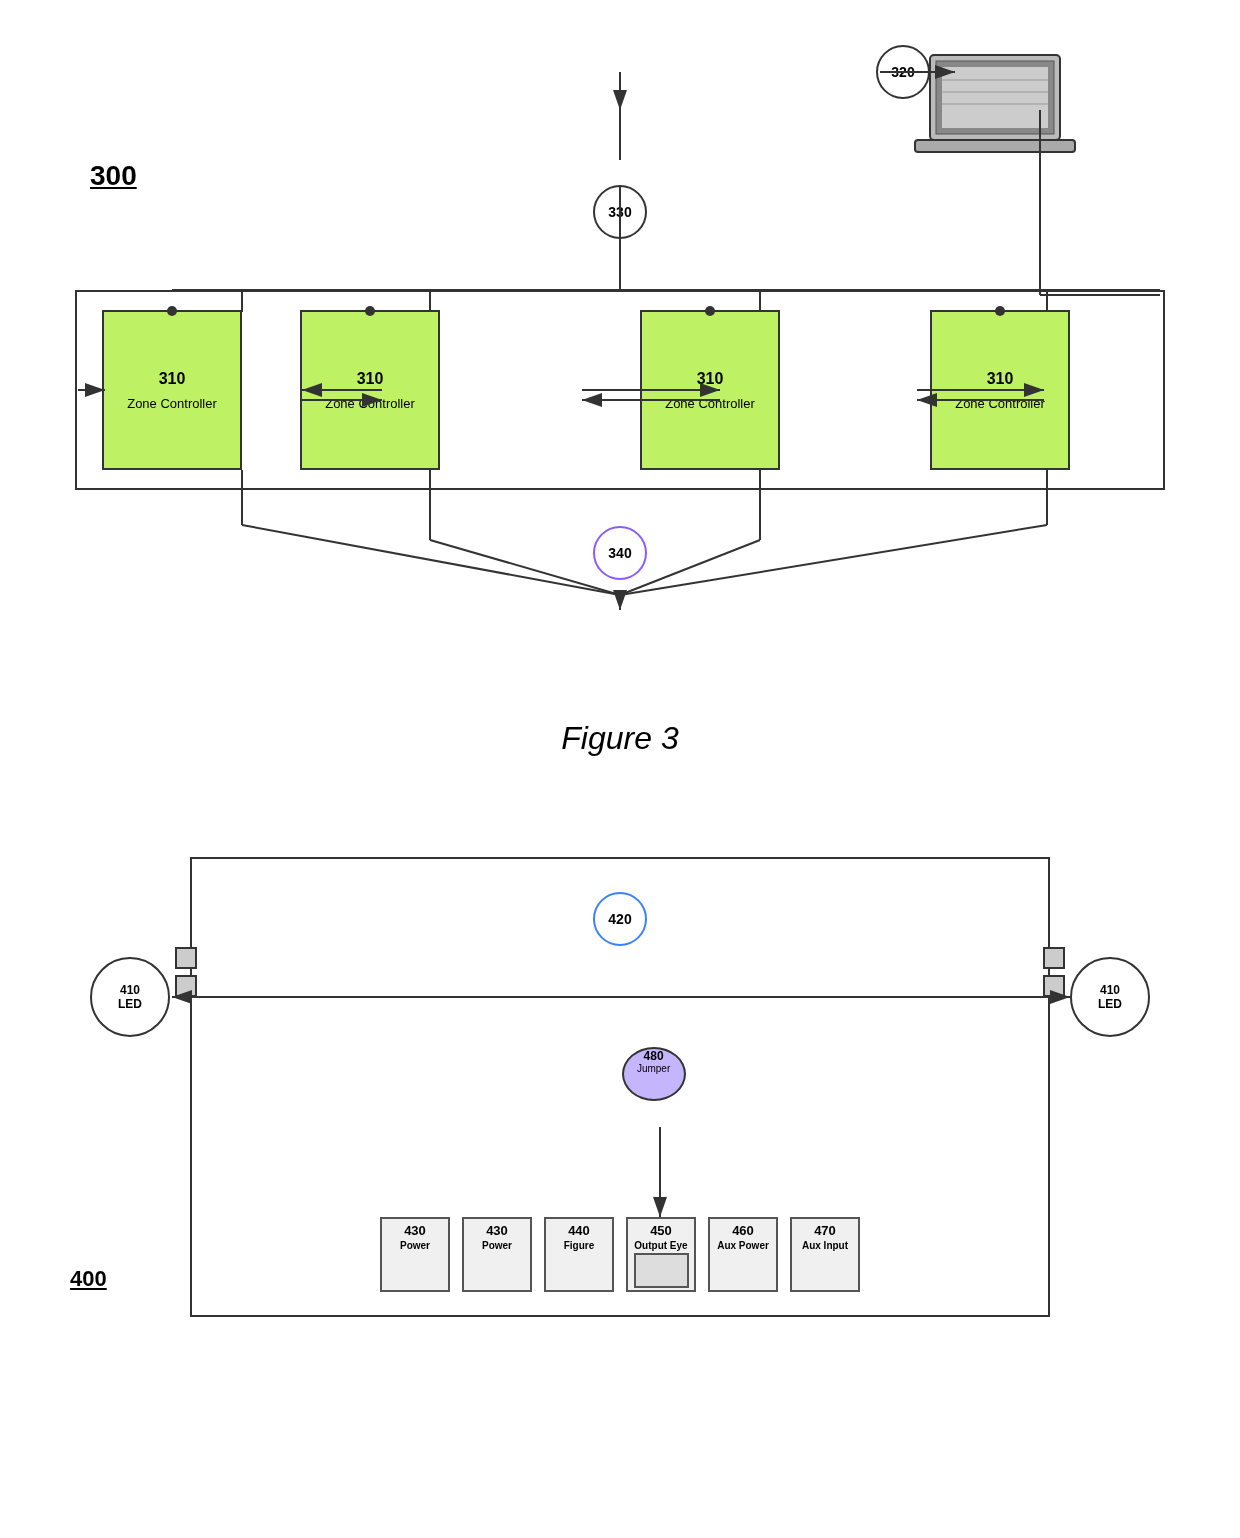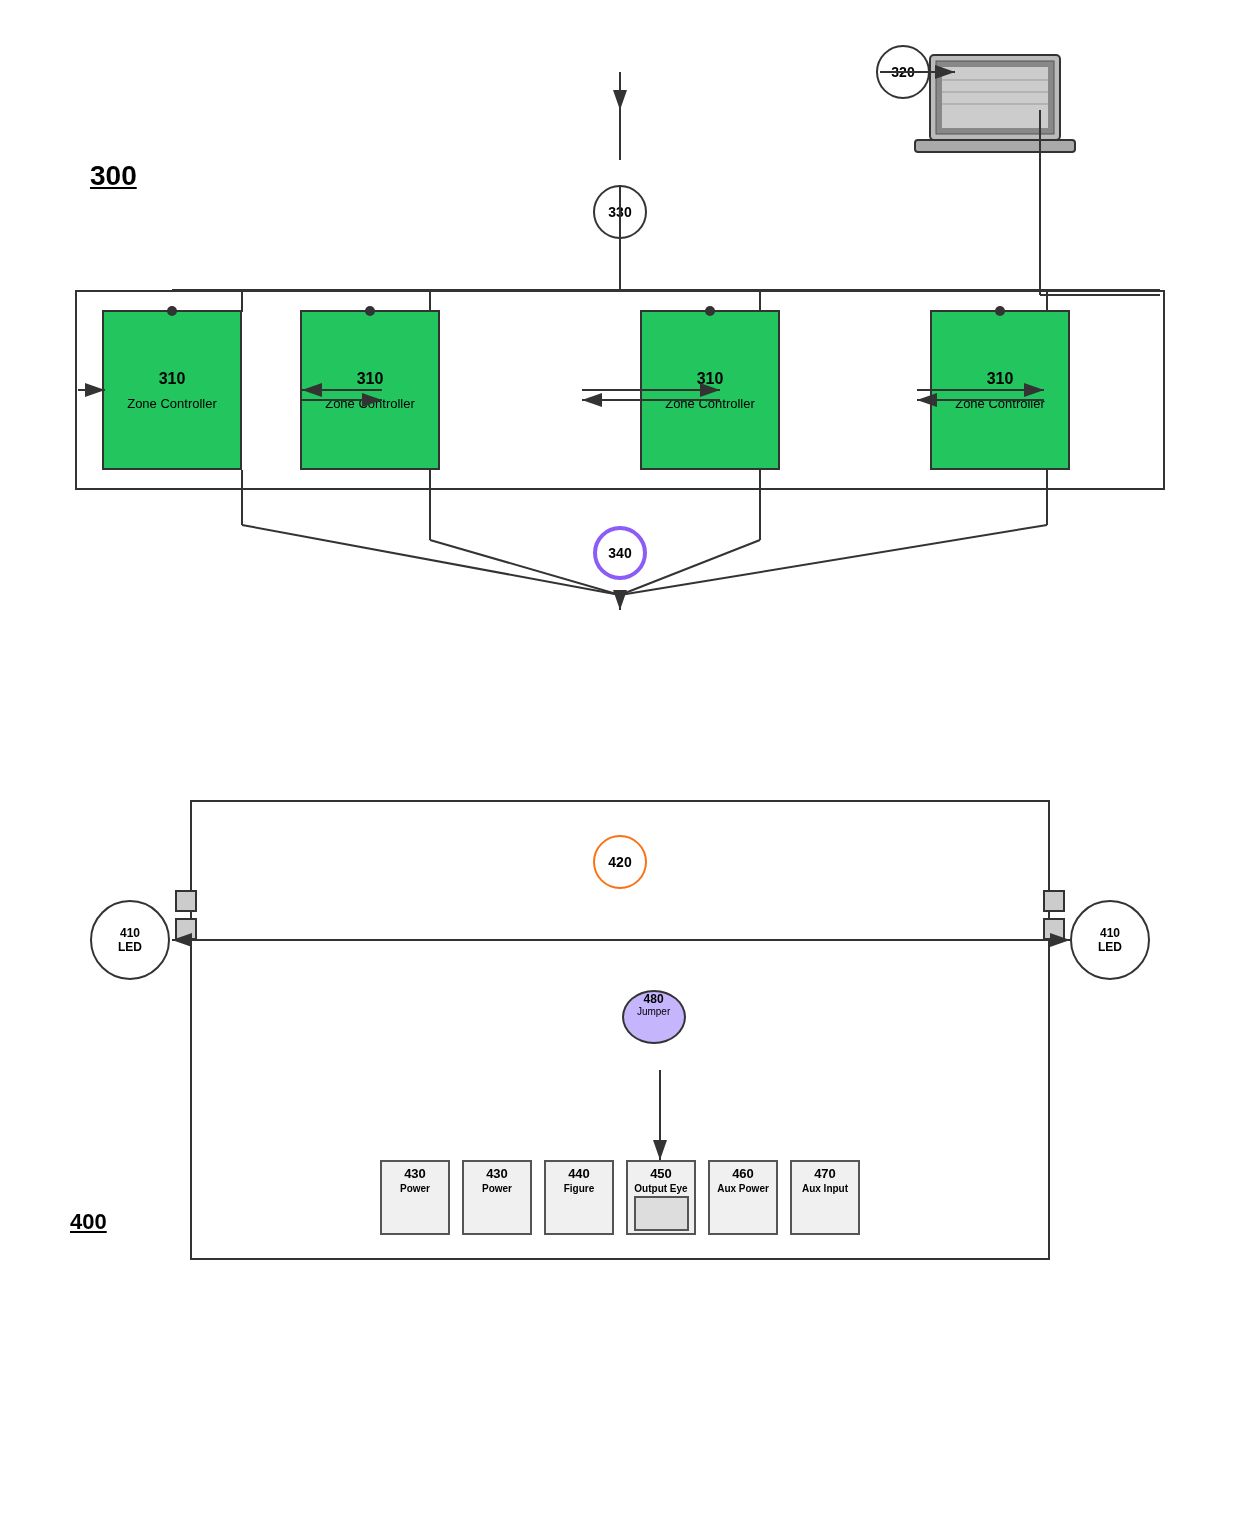--- a/index.html
+++ b/index.html
@@ -82,21 +82,21 @@
 
     
     .circle-340 {
       position: absolute;
       bottom: 130px;
       left: 50%;
       transform: translateX(-50%);
       width: 54px;
       height: 54px;
       border-radius: 50%;
-      border: 4px solid #8b5cf6;
+      border: 2px solid #8b5cf6;
       background: #fff;
       display: flex;
       align-items: center;
       justify-content: center;
       font-size: 14px;
       font-weight: bold;
     }
 
     
     .outer-rect {
@@ -109,21 +109,21 @@
       background: #fff;
     }
 
     
     .zone-box {
       position: absolute;
       top: 280px;
       width: 140px;
       height: 160px;
       border: 2px solid #333;
-      background: #22c55e;
+      background: #bef264;
       display: flex;
       flex-direction: column;
       align-items: center;
       justify-content: center;
       font-size: 13px;
     }
 
     .zone-box .zone-num {
       font-size: 16px;
       font-weight: bold;
@@ -222,21 +222,21 @@
 
     
     .circle-420 {
       position: absolute;
       top: 95px;
       left: 50%;
       transform: translateX(-50%);
       width: 54px;
       height: 54px;
       border-radius: 50%;
-      border: 2px solid #f97316;
+      border: 2px solid #3b82f6;
       background: #fff;
       display: flex;
       align-items: center;
       justify-content: center;
       font-size: 14px;
       font-weight: bold;
       z-index: 10;
     }
 
     
@@ -467,20 +467,21 @@
       <line x1="700" y1="510" x2="560" y2="565" stroke="#333" stroke-width="2"></line>
 
       <line x1="987" y1="440" x2="987" y2="495" stroke="#333" stroke-width="2"></line>
       <line x1="987" y1="495" x2="560" y2="565" stroke="#333" stroke-width="2"></line>
 
       <line x1="560" y1="565" x2="560" y2="580" stroke="#333" stroke-width="2" marker-end="url(#arrowhead)"></line>
     </svg>
 
   </div>
 
+  <div class="figure-caption">Figure 3</div>
 
   <div class="figure4-container" style="margin-top: 30px;">
 
     <div class="fig4-label-400">400</div>
 
     <div class="main-rect-4"></div>
 
     <div class="led-squares-left">
       <div class="led-sq"></div>
       <div class="led-sq"></div>

